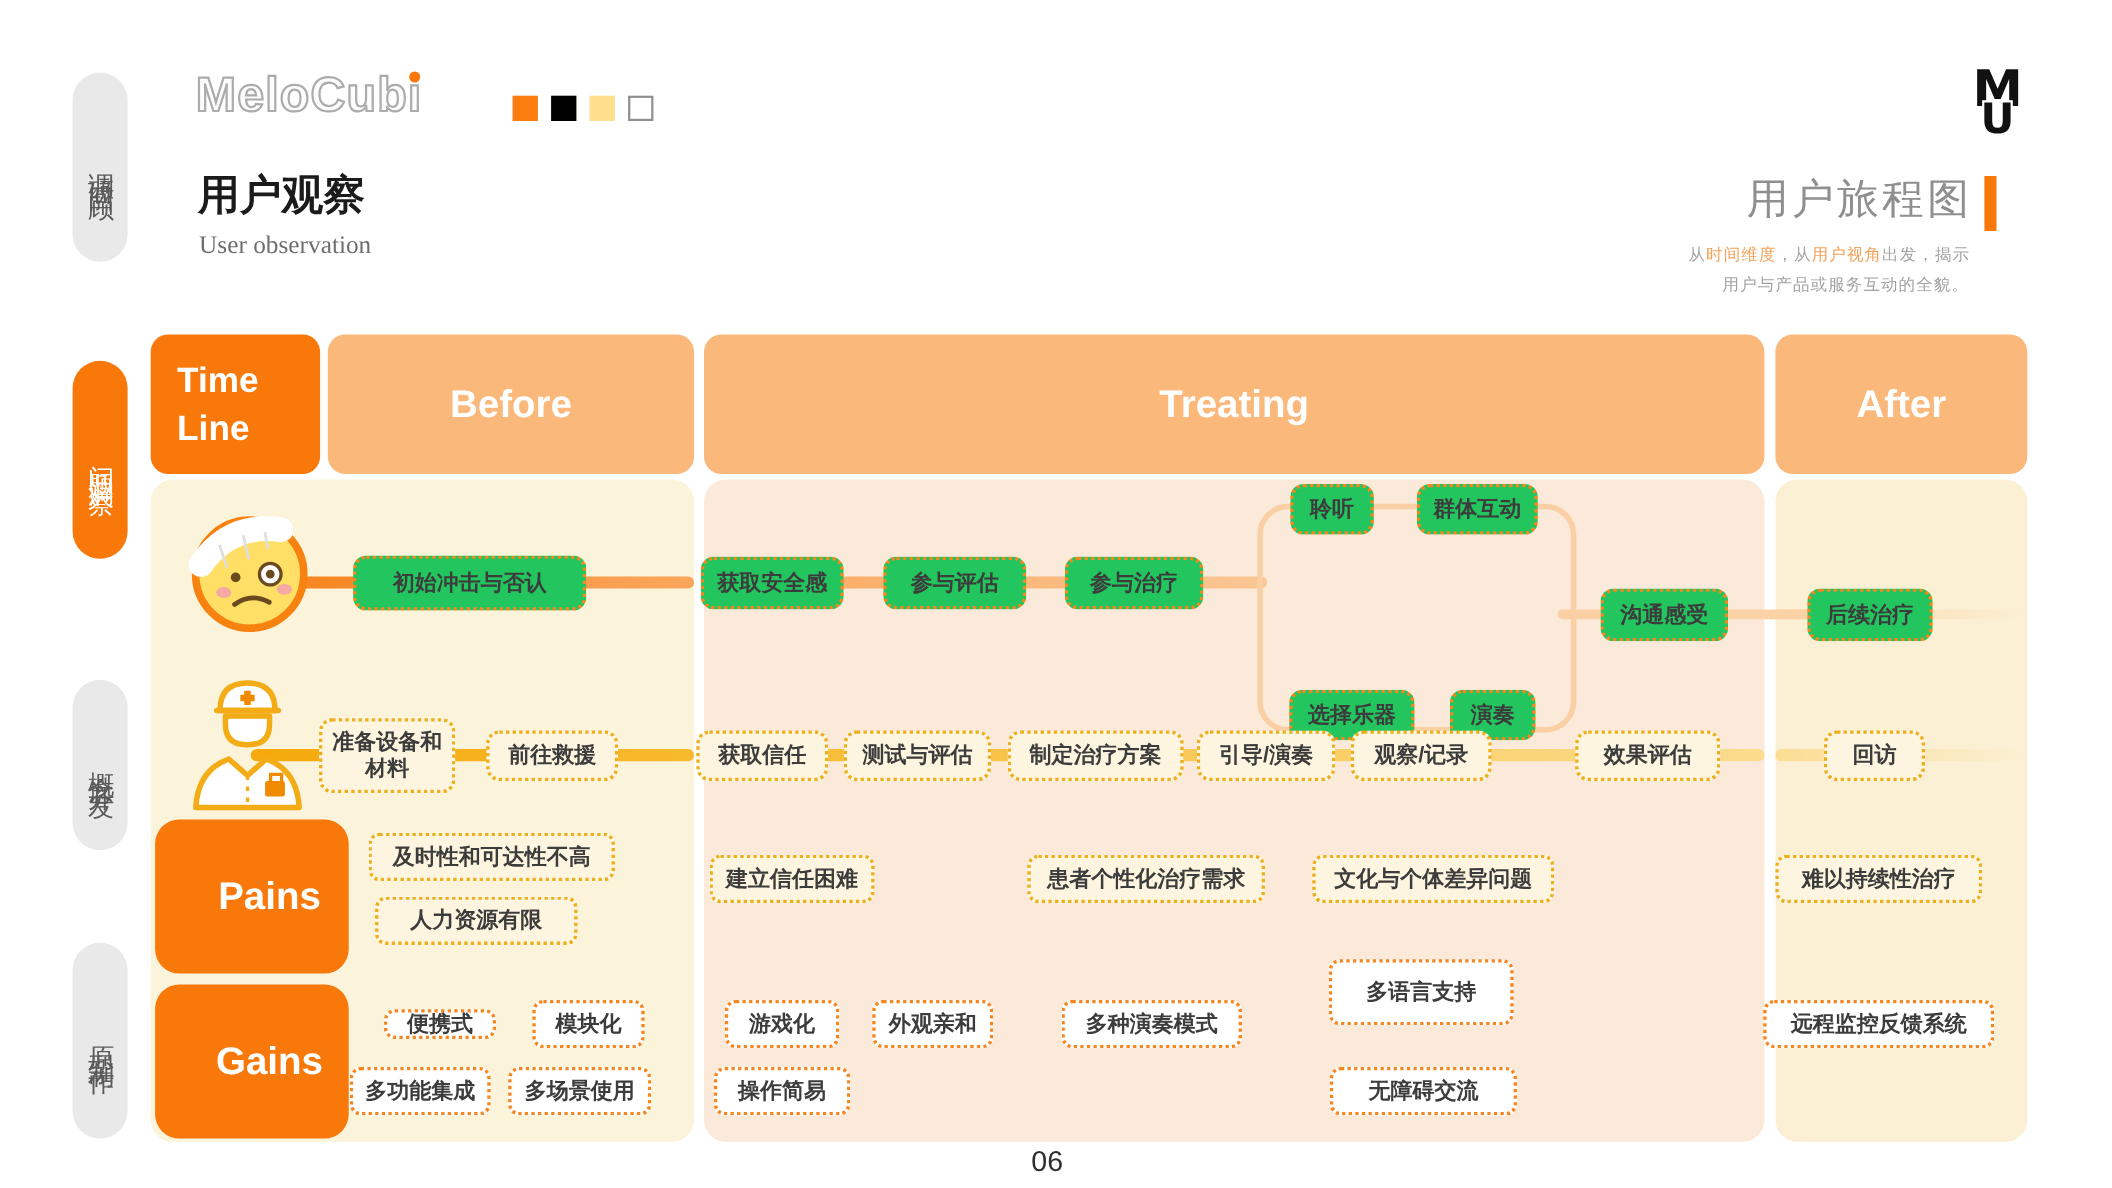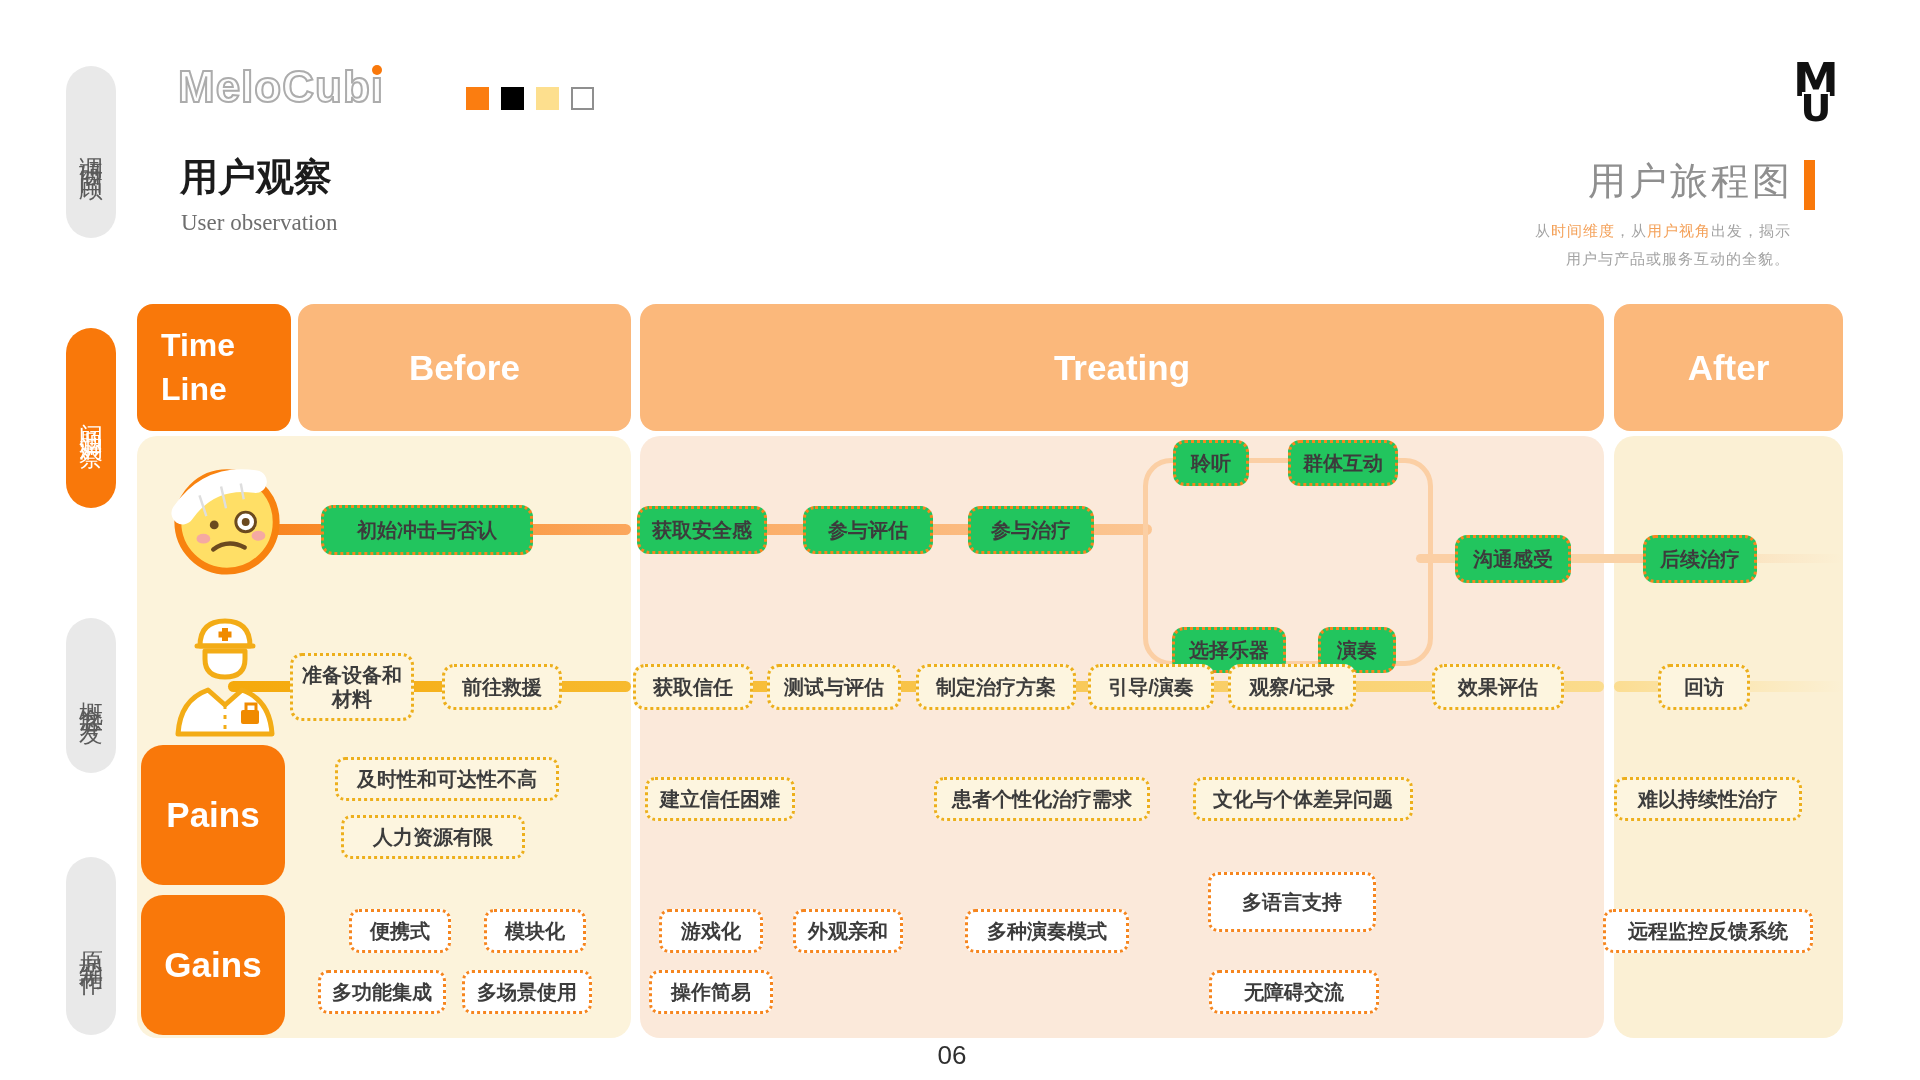--- a/index.html
+++ b/index.html
@@ -23,21 +23,21 @@
   .col-head{position:absolute;top:304px;height:127px;border-radius:16px;background:#FBB87B;color:#fff;
             display:flex;align-items:center;justify-content:center;font-size:35px;font-weight:700;}
   .col-body{position:absolute;top:436px;height:602px;border-radius:20px;}
   
   .jline{position:absolute;border-radius:6px;}
   .pnode{border:3px dotted #F6861F;background:#22c55e;border-radius:12px;font-size:20px;color:#3C3C3C;font-weight:600;z-index:3;}
   .dnode{border:3px dotted #EDAF1C;background:#FDF5DF;border-radius:12px;font-size:20px;color:#3C3C3C;font-weight:600;z-index:3;}
   .pain{border:3px dotted #EDAF1C;background:#FDF5DF;border-radius:10px;font-size:20px;color:#3C3C3C;font-weight:600;z-index:3;}
   .gain{border:3px dotted #F6861F;background:#FFFFFF;border-radius:10px;font-size:20px;color:#3C3C3C;font-weight:600;z-index:3;}
   .bigblock{position:absolute;left:141px;width:144px;height:140px;border-radius:22px;background:#F9780A;color:#fff;
-            display:flex;align-items:center;justify-content:center;font-size:35px;font-weight:700;z-index:3;}
+            display:flex;align-items:center;justify-content:center;font-size:35px;font-weight:700;z-index:3;padding-left:32px;}
   .loop{position:absolute;border:5px solid #FBCFA4;border-radius:28px;background:transparent;z-index:1;}
   .rt-title{position:absolute;right:127px;top:156px;font-size:38px;font-weight:400;letter-spacing:3px;color:#8F8F8F;}
   .rt-bar{position:absolute;left:1804px;top:160px;width:11px;height:50px;background:#F9780A;}
   .desc{position:absolute;font-size:15px;color:#A3A3A3;letter-spacing:1px;}
   .hl{color:#F4A159;}
   .avatar{position:absolute;z-index:3;}
 </style>
 </head>
 <body>
 
@@ -136,21 +136,21 @@
 
   <div class="bigblock" style="top:745px;">Pains</div>
   <div class="ctr pain" style="left:447px;top:779px;width:224px;height:44px;">及时性和可达性不高</div>
   <div class="ctr pain" style="left:433px;top:837px;width:184px;height:44px;">人力资源有限</div>
   <div class="ctr pain" style="left:720px;top:799px;width:150px;height:44px;">建立信任困难</div>
   <div class="ctr pain" style="left:1042px;top:799px;width:216px;height:44px;">患者个性化治疗需求</div>
   <div class="ctr pain" style="left:1303px;top:799px;width:220px;height:44px;">文化与个体差异问题</div>
   <div class="ctr pain" style="left:1708px;top:799px;width:188px;height:44px;">难以持续性治疗</div>
 
   <div class="bigblock" style="top:895px;">Gains</div>
-  <div class="ctr gain" style="left:400px;top:931px;width:102px;height:44px;">便携式</div>
+  <div class="ctr gain" style="left:400px;top:931px;width:102px;height:27px;">便携式</div>
   <div class="ctr gain" style="left:535px;top:931px;width:102px;height:44px;">模块化</div>
   <div class="ctr gain" style="left:382px;top:992px;width:128px;height:44px;">多功能集成</div>
   <div class="ctr gain" style="left:527px;top:992px;width:130px;height:44px;">多场景使用</div>
   <div class="ctr gain" style="left:711px;top:931px;width:104px;height:44px;">游戏化</div>
   <div class="ctr gain" style="left:848px;top:931px;width:110px;height:44px;">外观亲和</div>
   <div class="ctr gain" style="left:711px;top:992px;width:124px;height:44px;">操作简易</div>
   <div class="ctr gain" style="left:1047px;top:931px;width:164px;height:44px;">多种演奏模式</div>
   <div class="ctr gain" style="left:1292px;top:902px;width:168px;height:60px;">多语言支持</div>
   <div class="ctr gain" style="left:1294px;top:992px;width:170px;height:44px;">无障碍交流</div>
   <div class="ctr gain" style="left:1708px;top:931px;width:210px;height:44px;">远程监控反馈系统</div>

